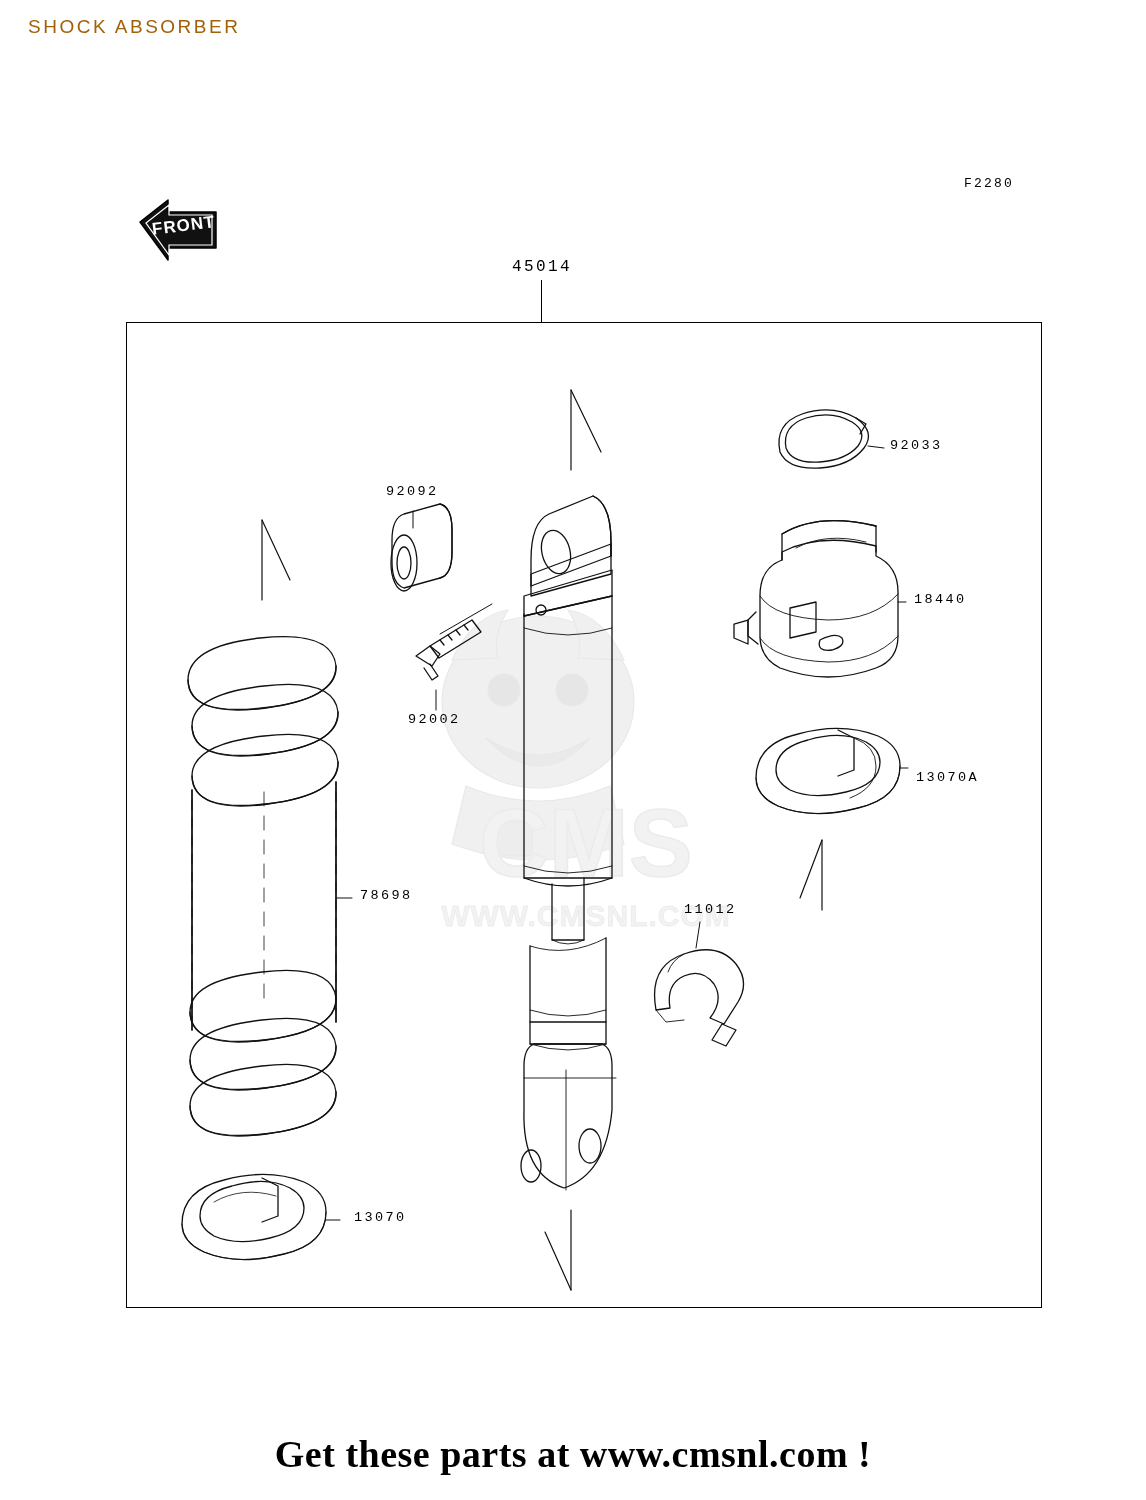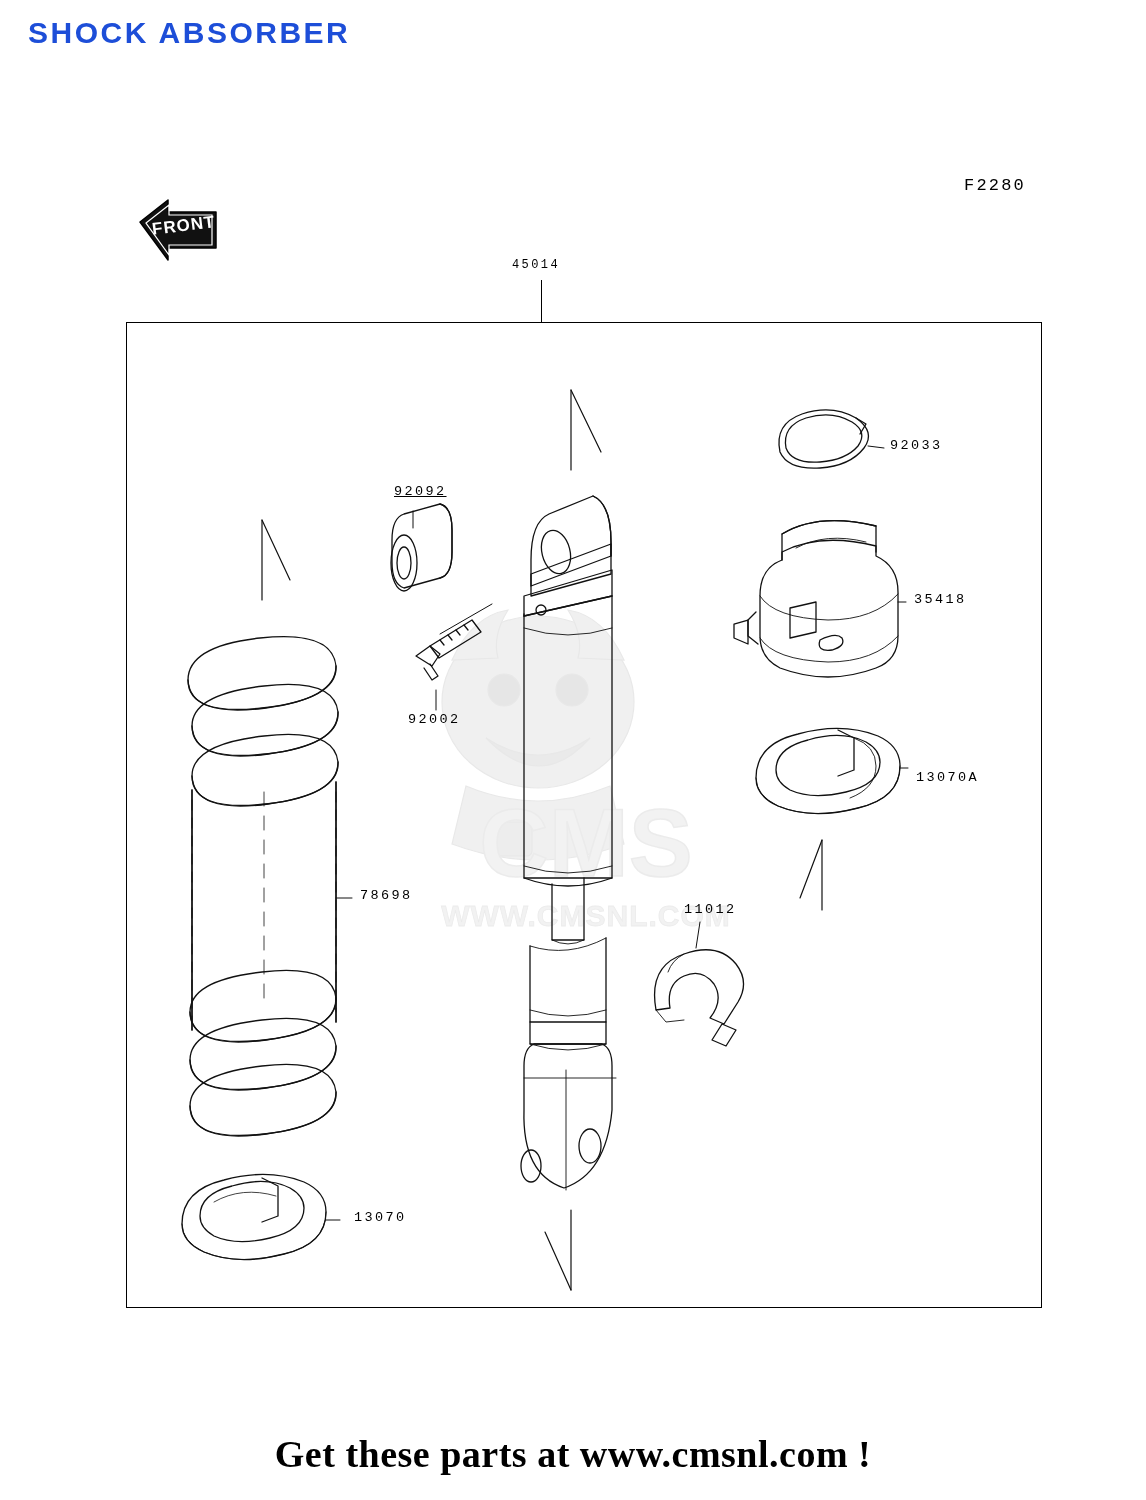--- a/index.html
+++ b/index.html
@@ -12,30 +12,30 @@
     height: 1500px;
     position: relative;
     font-family: "Liberation Sans", sans-serif;
     color: #000;
     overflow: hidden;
   }
   #page-title {
     position: absolute;
     left: 28px;
     top: 16px;
-    font-size: 30px;
+    font-size: 19px;
     letter-spacing: 2.5px;
-    color: #1d4ed8;
-    font-weight: 700;
+    color: #a16207;
+    font-weight: 400;
   }
   #fig-code {
     position: absolute;
     left: 964px;
     top: 176px;
-    font-size: 17px;
+    font-size: 13px;
     letter-spacing: 2.2px;
     font-family: "Liberation Mono", monospace;
   }
   
   #front-badge {
     position: absolute;
     left: 138px;
     top: 196px;
     width: 86px;
     height: 72px;
@@ -60,21 +60,21 @@
     width: 916px;
     height: 986px;
     border: 1px solid #000;
     box-sizing: border-box;
   }
   
   #assembly-label {
     position: absolute;
     left: 512px;
     top: 258px;
-    font-size: 12px;
+    font-size: 16px;
     letter-spacing: 2.4px;
     font-family: "Liberation Mono", monospace;
   }
   #assembly-leader {
     position: absolute;
     left: 541px;
     top: 280px;
     width: 1px;
     height: 42px;
     background: #000;
@@ -286,27 +286,27 @@
       <path d="M262 1178 l16 8 l0 30 l-16 6"></path>
       <path d="M182 1224 q0 18 22 28 q34 14 80 2 q42 -10 42 -42" stroke-width="0.9"></path>
       <path d="M214 1202 q28 -16 62 -6" stroke-width="0.8"></path>
     </g>
     <path d="M326 1220 L340 1220" stroke-width="1"></path>
 
   </g>
 </svg>
 </div>
 
-<div class="part-label" style="left:394px; top:484px;text-decoration:underline;">92092</div>
+<div class="part-label" style="left:386px; top:484px;">92092</div>
 
 <div class="part-label" style="left:408px; top:712px;">92002</div>
 
 <div class="part-label" style="left:890px; top:438px;">92033</div>
 
-<div class="part-label" style="left:914px; top:592px;">35418</div>
+<div class="part-label" style="left:914px; top:592px;">18440</div>
 
 <div class="part-label" style="left:916px; top:758px;margin-top:12px;">13070A</div>
 
 <div class="part-label" style="left:672px; top:902px;margin-left:12px;">11012</div>
 
 <div class="part-label" style="left:360px; top:888px;">78698</div>
 
 <div class="part-label" style="left:354px; top:1210px;">13070</div>
 
 <div id="footer-cta">Get these parts at www.cmsnl.com !</div>

